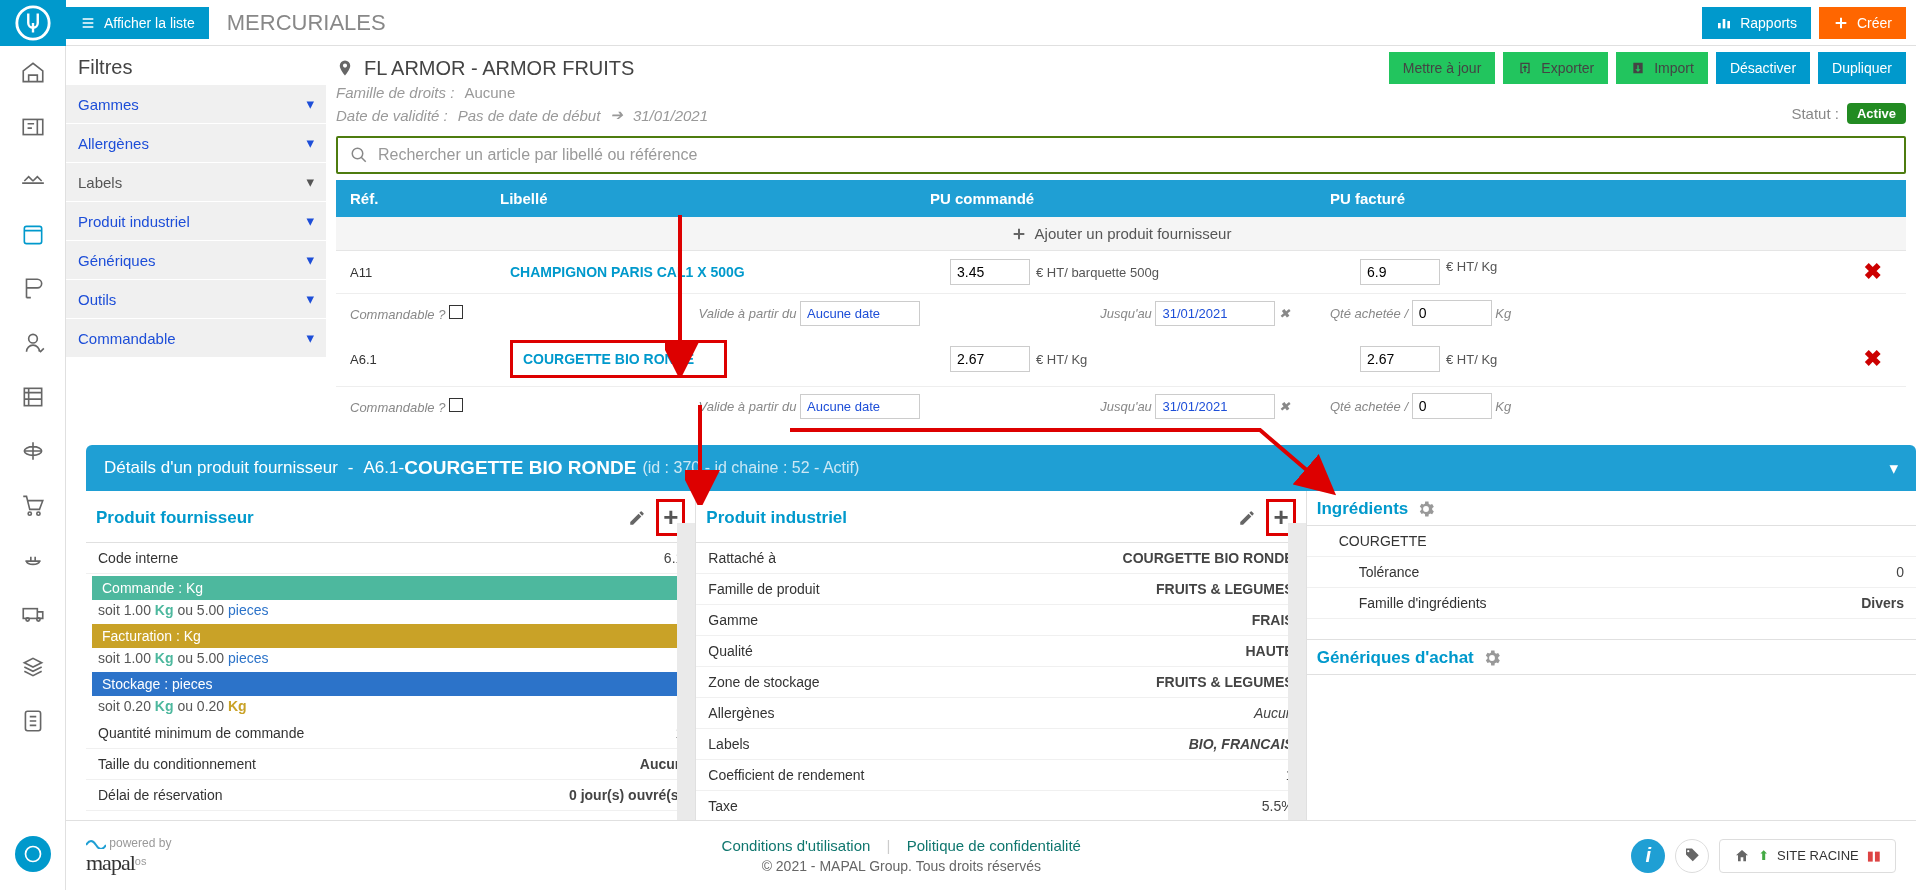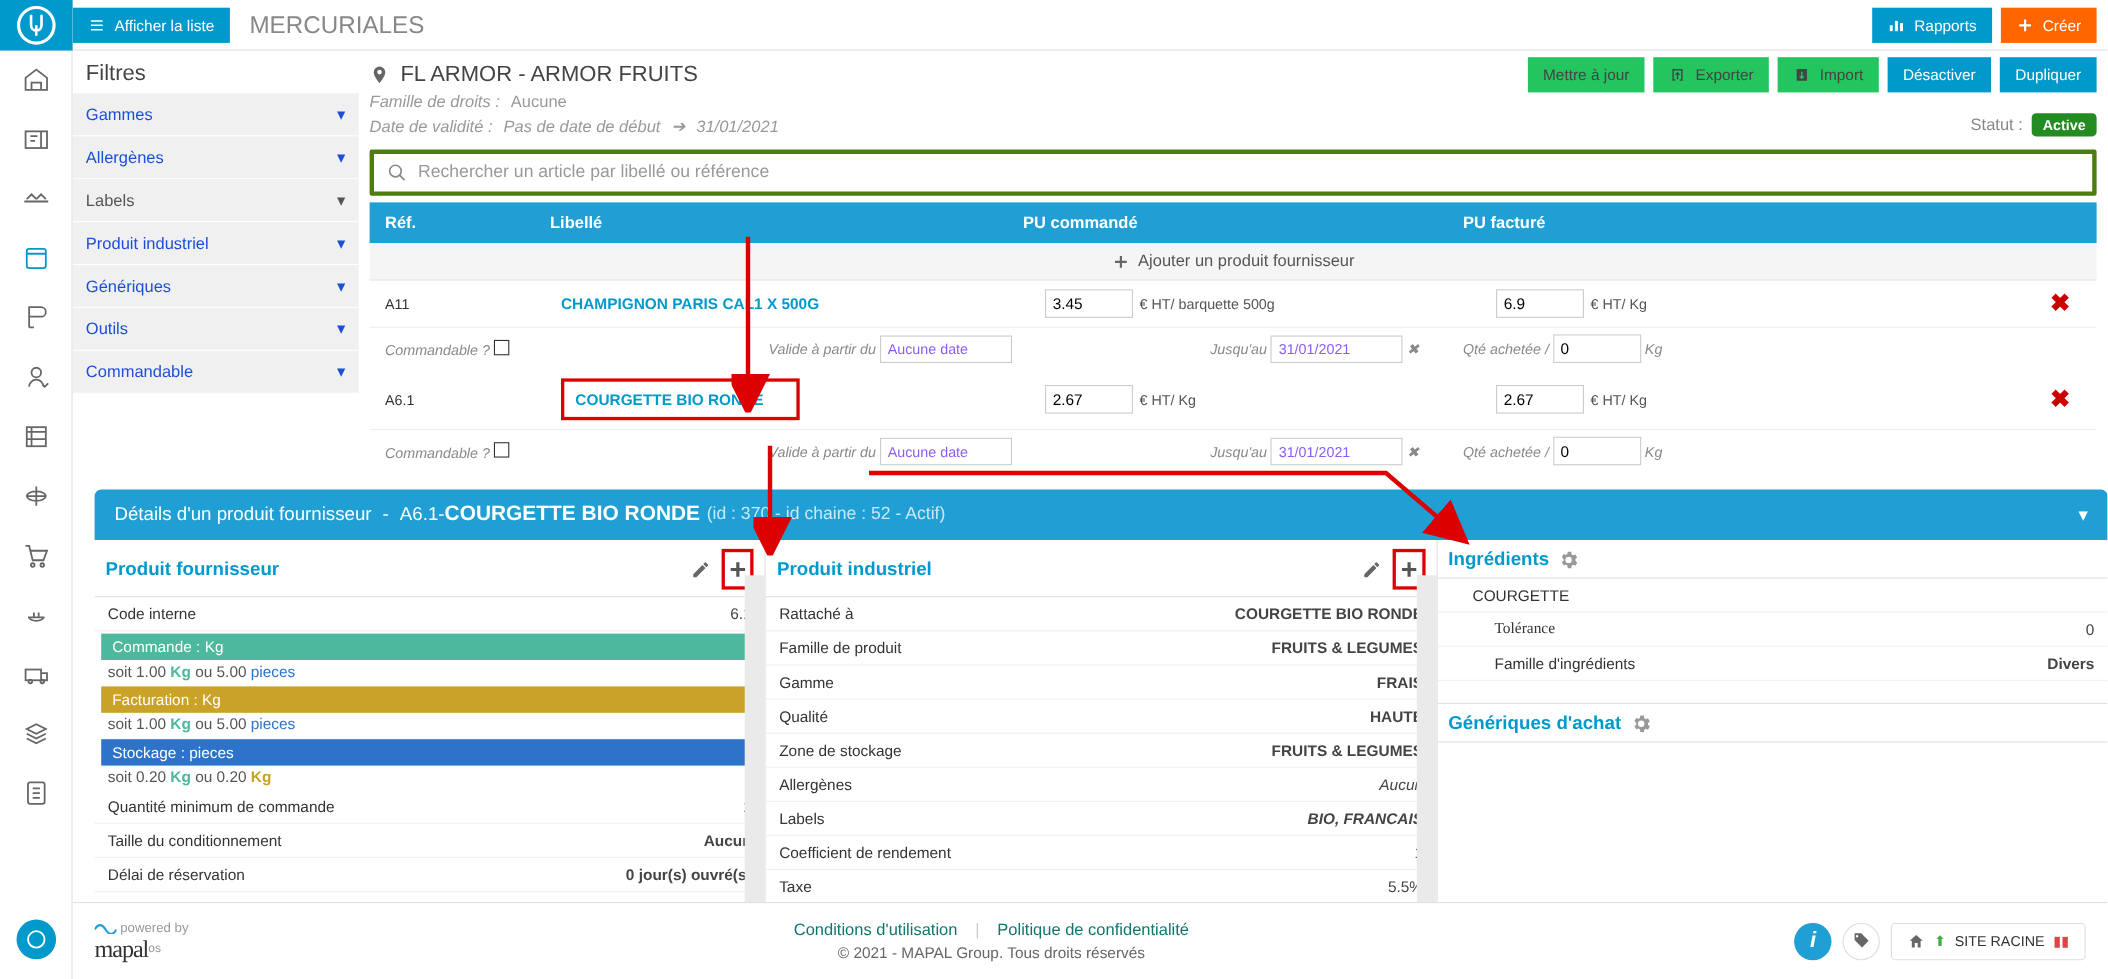--- a/index.html
+++ b/index.html
@@ -24,32 +24,32 @@
 .filter-item.dark { color: #555; }
 .main { position: absolute; left: 326px; top: 46px; right: 0; }
 .supplier-row { display: flex; align-items: center; padding: 6px 10px 0; gap: 10px; }
 .supplier-name { font-size: 20px; color: #444; font-weight: 500; }
 .header-right-btns { margin-left: auto; display: flex; gap: 8px; }
 .sub1 { color: #999; font-style: italic; padding: 0 10px; font-size: 15px; display:flex; align-items:center; gap:10px;}
 .sub1 .val{font-style:normal}
 .status-row { padding: 2px 10px 8px; display:flex; align-items:flex-end; gap:10px; color:#999; font-style:italic; font-size:15px;}
 .status-row .right{margin-left:auto; display:flex; align-items:center; gap:8px; font-style:normal; color:#888;}
 .badge-active{background:#228B22; color:#fff; padding:3px 10px; border-radius:4px; font-size:13px; font-weight:bold;}
-.searchbox { margin: 4px 10px; border: 4px solid #4d7c0f; border-radius: 2px; display: flex; align-items: center; padding: 8px 12px; gap: 10px; }
+.searchbox { margin: 4px 10px; border: 2px solid #4d7c0f; border-radius: 2px; display: flex; align-items: center; padding: 8px 12px; gap: 10px; }
 .searchbox input { border: none; outline: none; flex: 1; font-size: 16px; color: #888; }
 .searchbox input::placeholder{color:#999}
 .table-header { background: #1F9FD4; color: #fff; display: flex; padding: 10px 14px; font-weight: bold; margin: 6px 10px 0; font-size: 15px;}
 .col-ref{width:150px} .col-lib{width:430px} .col-pu1{width:400px} .col-pu2{flex:1}
 .add-row { background: #F5F5F5; text-align: center; padding: 8px; color: #555; cursor: pointer; margin: 0 10px; font-size:15px; display:flex; justify-content:center; gap:8px; align-items:center; border-bottom:1px solid #e5e5e5;}
 .data-row { display: flex; padding: 8px 14px; align-items: center; margin: 0 10px; border-bottom:1px solid #eee;gap:10px;}
 .data-row .link{ color:#0099CC; font-weight:bold; font-size:14px;}
 .small-input{ width:80px; border:1px solid #ccc; padding:4px 6px; font-size:14px;}
 .del-x{color:#CC0000; font-size:22px; font-weight:bold; cursor:pointer; margin-left:auto; margin-right:10px;}
 .data-row2 { display: flex; padding: 6px 14px; align-items: center; margin: 0 10px; color:#888; font-style:italic; font-size:13px;}
-.date-input{border:1px solid #ccc; padding:4px 6px; width:120px; font-size:13px; color:#8b5cf6; font-style:normal;}
+.date-input{border:1px solid #ccc; padding:4px 6px; width:120px; font-size:13px; color:#1d4ed8; font-style:normal;}
 .highlight-red{border:3px solid #D00; }
 .details-panel { position:absolute; left:86px; right:0; top:445px; }
 .details-header { background:#1F9FD4; color:#fff; padding:12px 18px; font-size:17px; border-radius:6px 6px 0 0; display:flex; align-items:center;}
 .details-header .bold{font-weight:bold; font-size:19px;}
 .details-header .meta{color:#cce8f5; font-size:16px; margin-left:6px;}
 .caret-dd{margin-left:auto; cursor:pointer;}
 .three-cols{ display:flex; background:#fff;}
 .col3{ flex:1; border-right:1px solid #e0e0e0; position:relative; min-width:0;}
 .col3:last-child{border-right:none;}
 .col3-head{ color:#0099CC; font-size:17px; font-weight:bold; padding:8px 10px 6px; display:flex; align-items:center; gap:8px; border-bottom:1px solid #e0e0e0;}
@@ -290,21 +290,21 @@
     <svg width="16" height="16" viewBox="0 0 24 24" stroke="#666" stroke-width="3" fill="none">
         <path d="M12 4v16M4 12h16"></path>
       </svg>
     <span>Ajouter un produit fournisseur</span>
   </div>
 
   <div class="data-row">
     <div class="col-ref">A11</div>
     <div class="col-lib"><a class="link">CHAMPIGNON PARIS CAL1 X 500G</a></div>
     <div class="col-pu1"><input class="small-input" value="3.45" style=""><span class="unit">€ HT/ barquette 500g</span></div>
-    <div class="col-pu2" style="display:flex;align-items:center;">
+    <div class="col-pu2" style="display:flex;align-items:flex-start;">
         <input class="small-input" value="6.9" style="">
         <span class="unit">€ HT/ Kg</span>
         <span class="del-x">✖</span>
       </div>
   </div>
   <div class="data-row2">
     <div class="col-ref"><span>Commandable ?</span> <span class="chk"></span></div>
     <div class="col-lib" style="text-align:right; padding-right:10px;"><span>Valide à partir du</span> <input class="date-input" value="Aucune date" style=""></div>
     <div class="col-pu1" style="text-align:right; padding-right:40px;"><span>Jusqu'au</span> <input class="date-input" value="31/01/2021" style=""> <span style="cursor:pointer">✖</span></div>
     <div class="col-pu2"><span>Qté achetée /</span> <input class="small-input" value="0" style=""> <span>Kg</span></div>
@@ -433,21 +433,21 @@
         <span>Ingrédients</span>
         <svg class="gear" width="20" height="20" viewBox="0 0 24 24" fill="#999">
             <path d="M19.4 13a7.5 7.5 0 000-2l2-1.6-2-3.4-2.4 1a7.3 7.3 0 00-1.7-1L15 3h-4l-.3 2.6a7.3 7.3 0 00-1.7 1l-2.4-1-2 3.4L6.6 11a7.5 7.5 0 000 2l-2 1.6 2 3.4 2.4-1a7.3 7.3 0 001.7 1L11 21h4l.3-2.6a7.3 7.3 0 001.7-1l2.4 1 2-3.4zM12 15.5A3.5 3.5 0 1112 8.5a3.5 3.5 0 010 7z"></path>
           </svg>
       </div>
       <div class="kv">
           <span style="padding-left:20px;">COURGETTE</span>
           <span></span>
         </div>
       <div class="kv">
-          <span style="padding-left:40px;font-family:Liberation Serif, serif;">Tolérance</span>
+          <span style="padding-left:40px;">Tolérance</span>
           <span class="v">0</span>
         </div>
       <div class="kv">
           <span style="padding-left:40px;">Famille d'ingrédients</span>
           <span class="v" style="font-weight:bold">Divers</span>
         </div>
       <div class="col3-head" style="margin-top:20px; border-top:1px solid #e0e0e0;">
         <span>Génériques d'achat</span>
         <svg class="gear" width="20" height="20" viewBox="0 0 24 24" fill="#999">
             <path d="M19.4 13a7.5 7.5 0 000-2l2-1.6-2-3.4-2.4 1a7.3 7.3 0 00-1.7-1L15 3h-4l-.3 2.6a7.3 7.3 0 00-1.7 1l-2.4-1-2 3.4L6.6 11a7.5 7.5 0 000 2l-2 1.6 2 3.4 2.4-1a7.3 7.3 0 001.7 1L11 21h4l.3-2.6a7.3 7.3 0 001.7-1l2.4 1 2-3.4zM12 15.5A3.5 3.5 0 1112 8.5a3.5 3.5 0 010 7z"></path>

